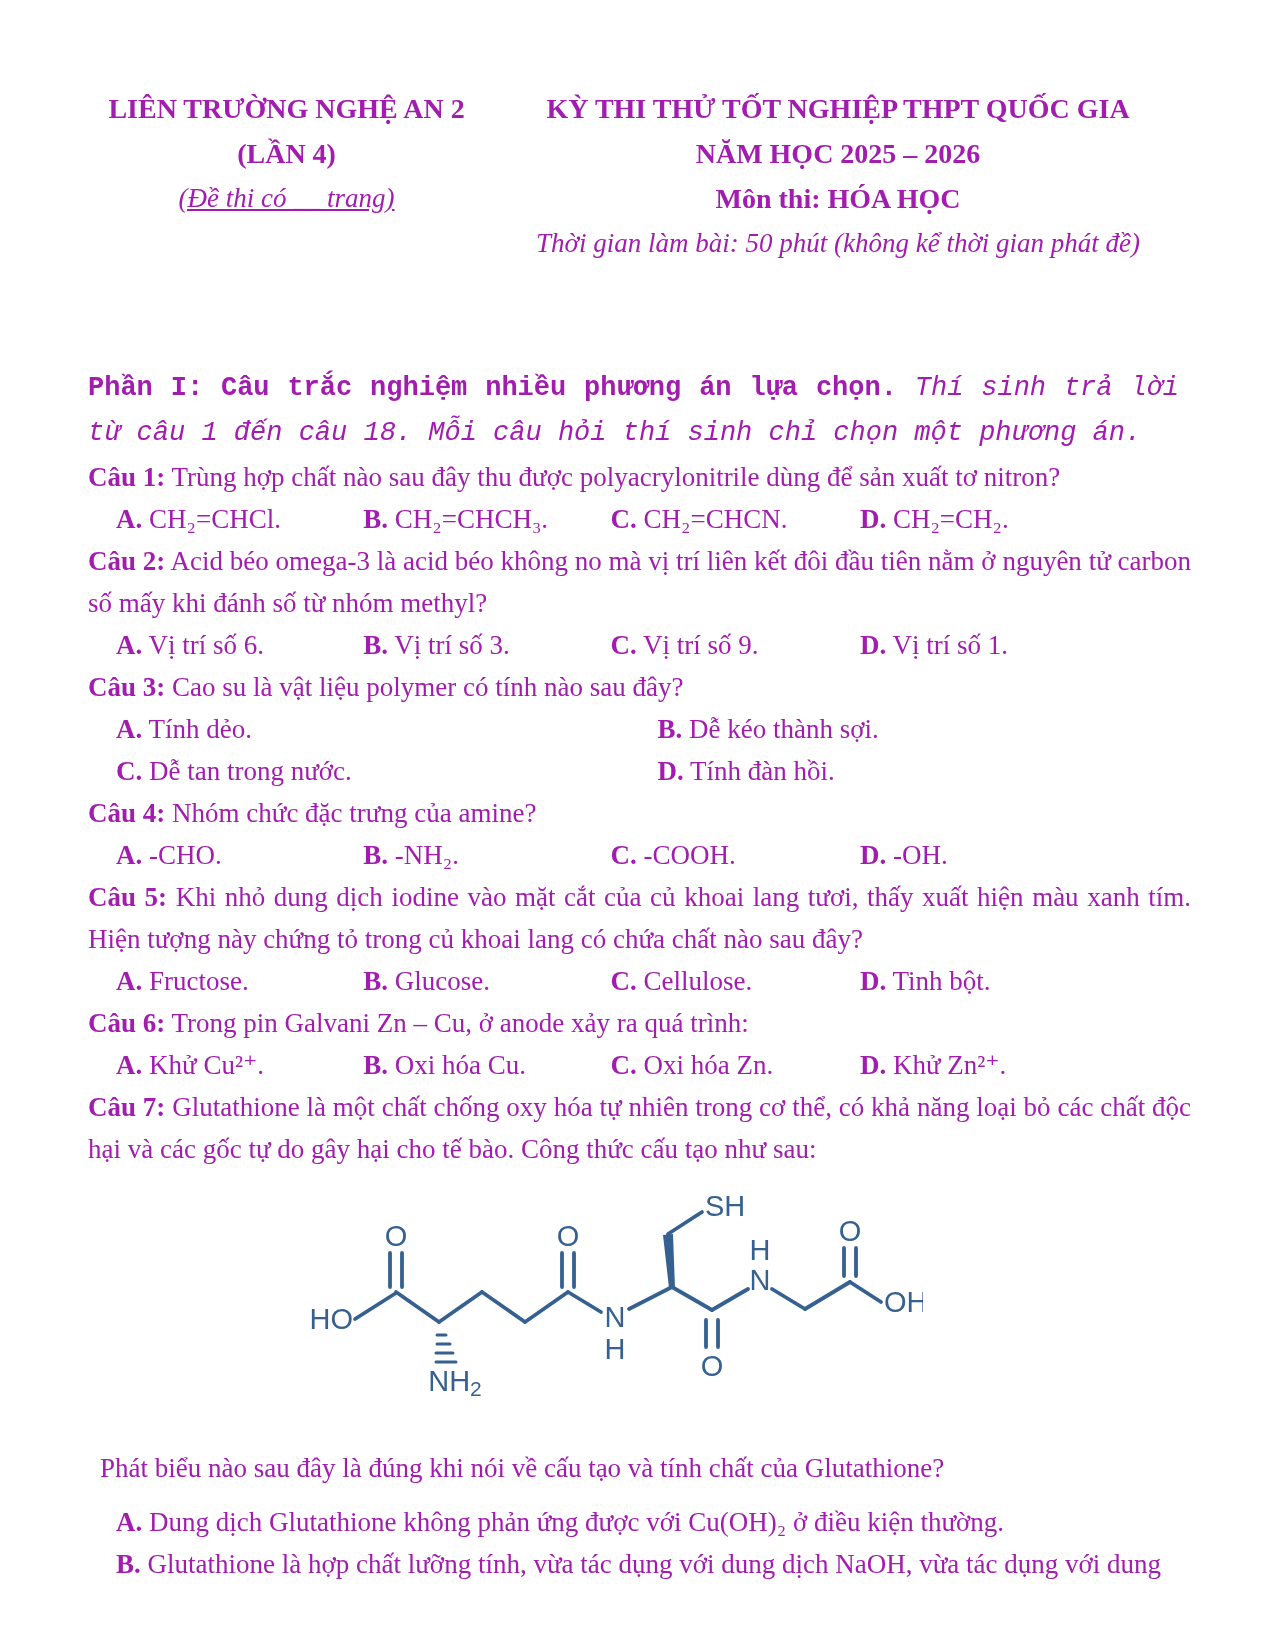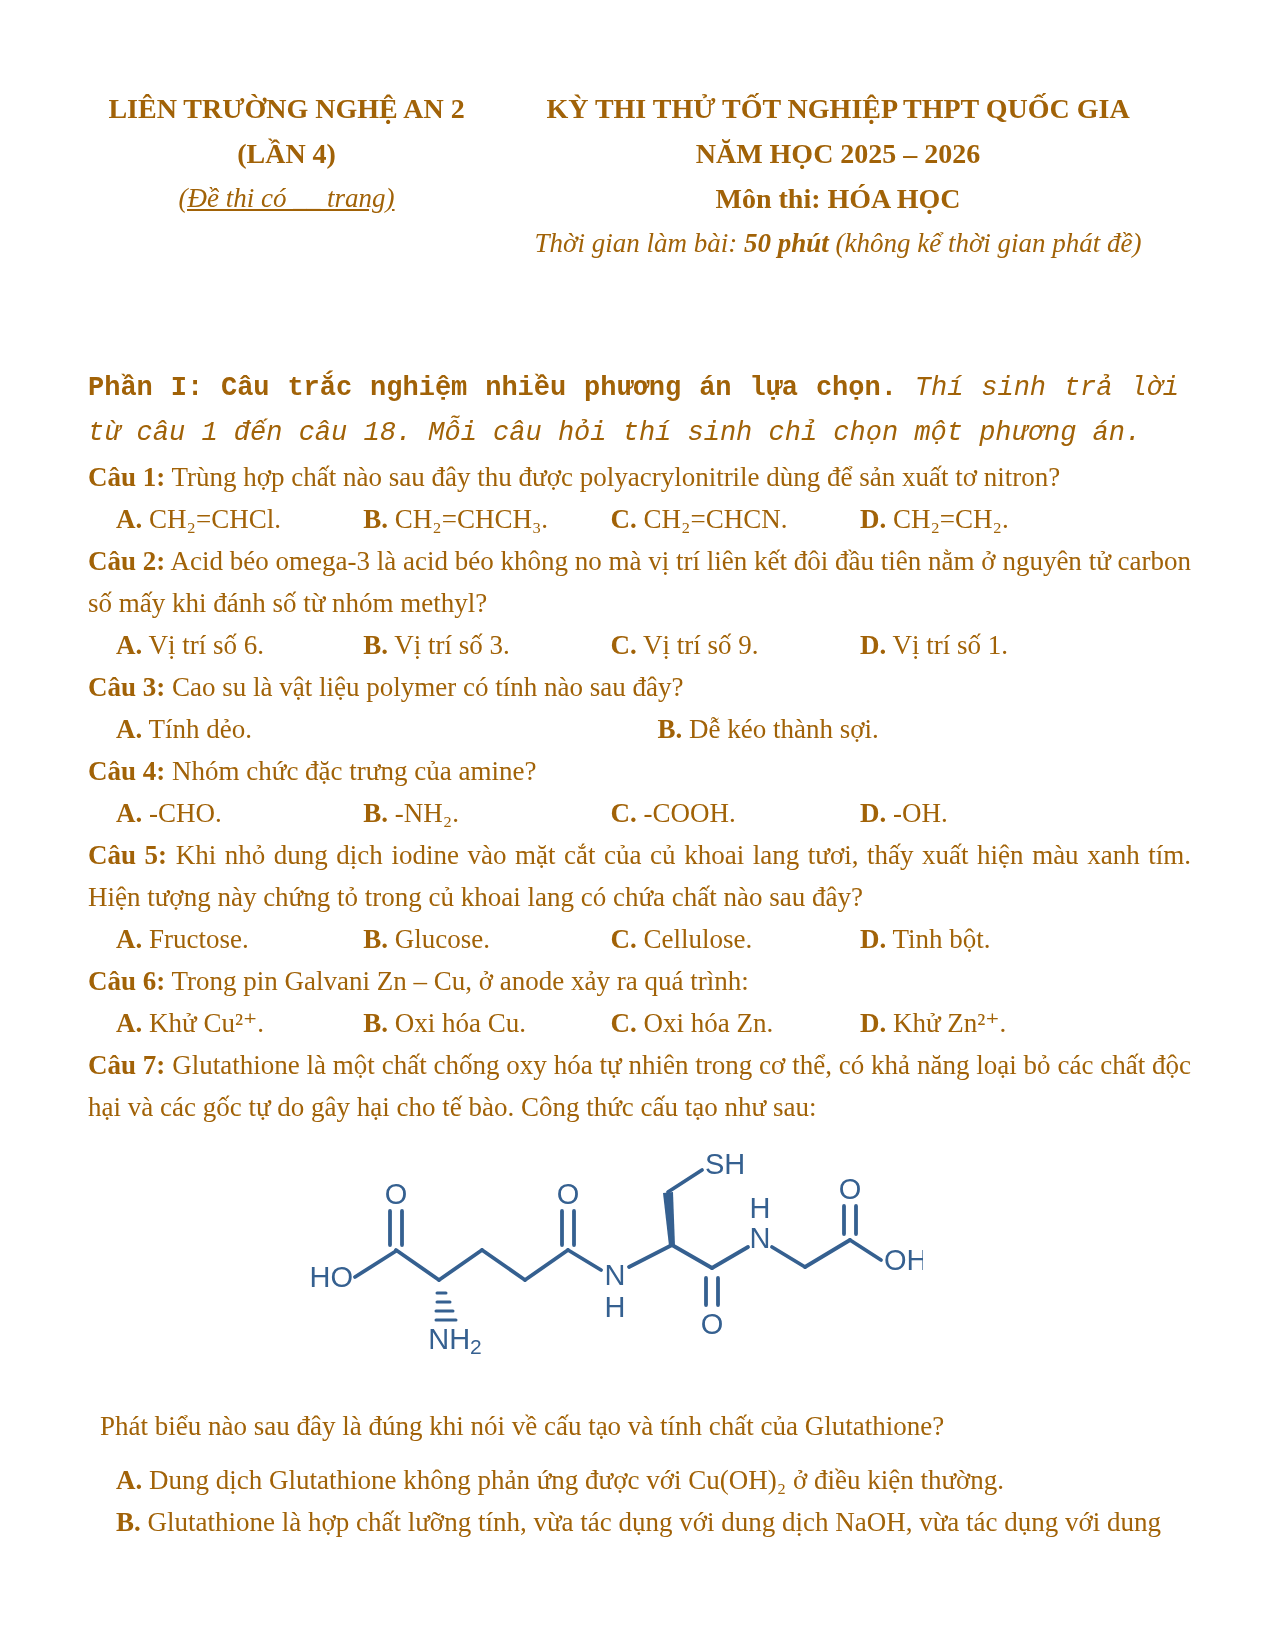--- a/index.html
+++ b/index.html
@@ -2,33 +2,33 @@
 <html lang="vi"><head>
 <meta charset="utf-8">
 <style>
   html,body{margin:0;padding:0;background:#ffffff;}
   .page{
     position:relative;
     width:1275px;height:1650px;
     box-sizing:border-box;
     padding:86px 84px 0 88px;
     background:#ffffff;
-    color:#a16207;
+    color:#a21caf;
     font-family:"Liberation Serif","DejaVu Serif",serif;
     font-size:27px;
     overflow:hidden;
   }
   
   .header{display:flex;line-height:45px;}
   .header-left{width:36%;text-align:center;}
   .header-right{width:64%;text-align:center;}
   .hb{font-weight:bold;font-size:28px;}
   .hi{font-style:italic;font-size:27px;text-decoration:underline;}
   .time-line{font-style:italic;font-size:27px;white-space:nowrap;}
-  .time-line .tb{font-weight:bold;}
+  .time-line .tb{font-weight:normal;}
   
   .part-heading{margin:100px 12px 0 0;line-height:45px;text-align:justify;font-family:Liberation Mono, monospace;}
   .ph-bold{font-weight:bold;}
   .ph-italic{font-style:italic;}
   p.q{margin:0;line-height:42px;text-align:justify;}
   .qlbl{font-weight:bold;}
   .opts{display:flex;padding-left:28px;line-height:42px;justify-content:center;}
   .opts .c1{width:23%;}
   .opts .c2{width:23%;}
   .opts .c3{width:23.2%;}
@@ -77,20 +77,24 @@
     <div class="c1"><span class="olbl">A.</span><span> Vị trí số 6.</span></div>
     <div class="c2"><span class="olbl">B.</span><span> Vị trí số 3.</span></div>
     <div class="c3"><span class="olbl">C.</span><span> Vị trí số 9.</span></div>
     <div class="c4"><span class="olbl">D.</span><span> Vị trí số 1.</span></div>
   </div>
 
   <p class="q"><span class="qlbl">Câu 3:</span><span> Cao su là vật liệu polymer có tính nào sau đây?</span></p>
   <div class="opts2">
     <div class="w1"><span class="olbl">A.</span><span> Tính dẻo.</span></div>
     <div class="w2"><span class="olbl">B.</span><span> Dễ kéo thành sợi.</span></div>
+  </div>
+  <div class="opts2">
+    <div class="w1"><span class="olbl">C.</span><span> Dễ tan trong nước.</span></div>
+    <div class="w2"><span class="olbl">D.</span><span> Tính đàn hồi.</span></div>
   </div>
 
   <p class="q"><span class="qlbl">Câu 4:</span><span> Nhóm chức đặc trưng của amine?</span></p>
   <div class="opts">
     <div class="c1"><span class="olbl">A.</span><span> -CHO.</span></div>
     <div class="c2"><span class="olbl">B.</span><span> -NH₂.</span></div>
     <div class="c3"><span class="olbl">C.</span><span> -COOH.</span></div>
     <div class="c4"><span class="olbl">D.</span><span> -OH.</span></div>
   </div>
 

